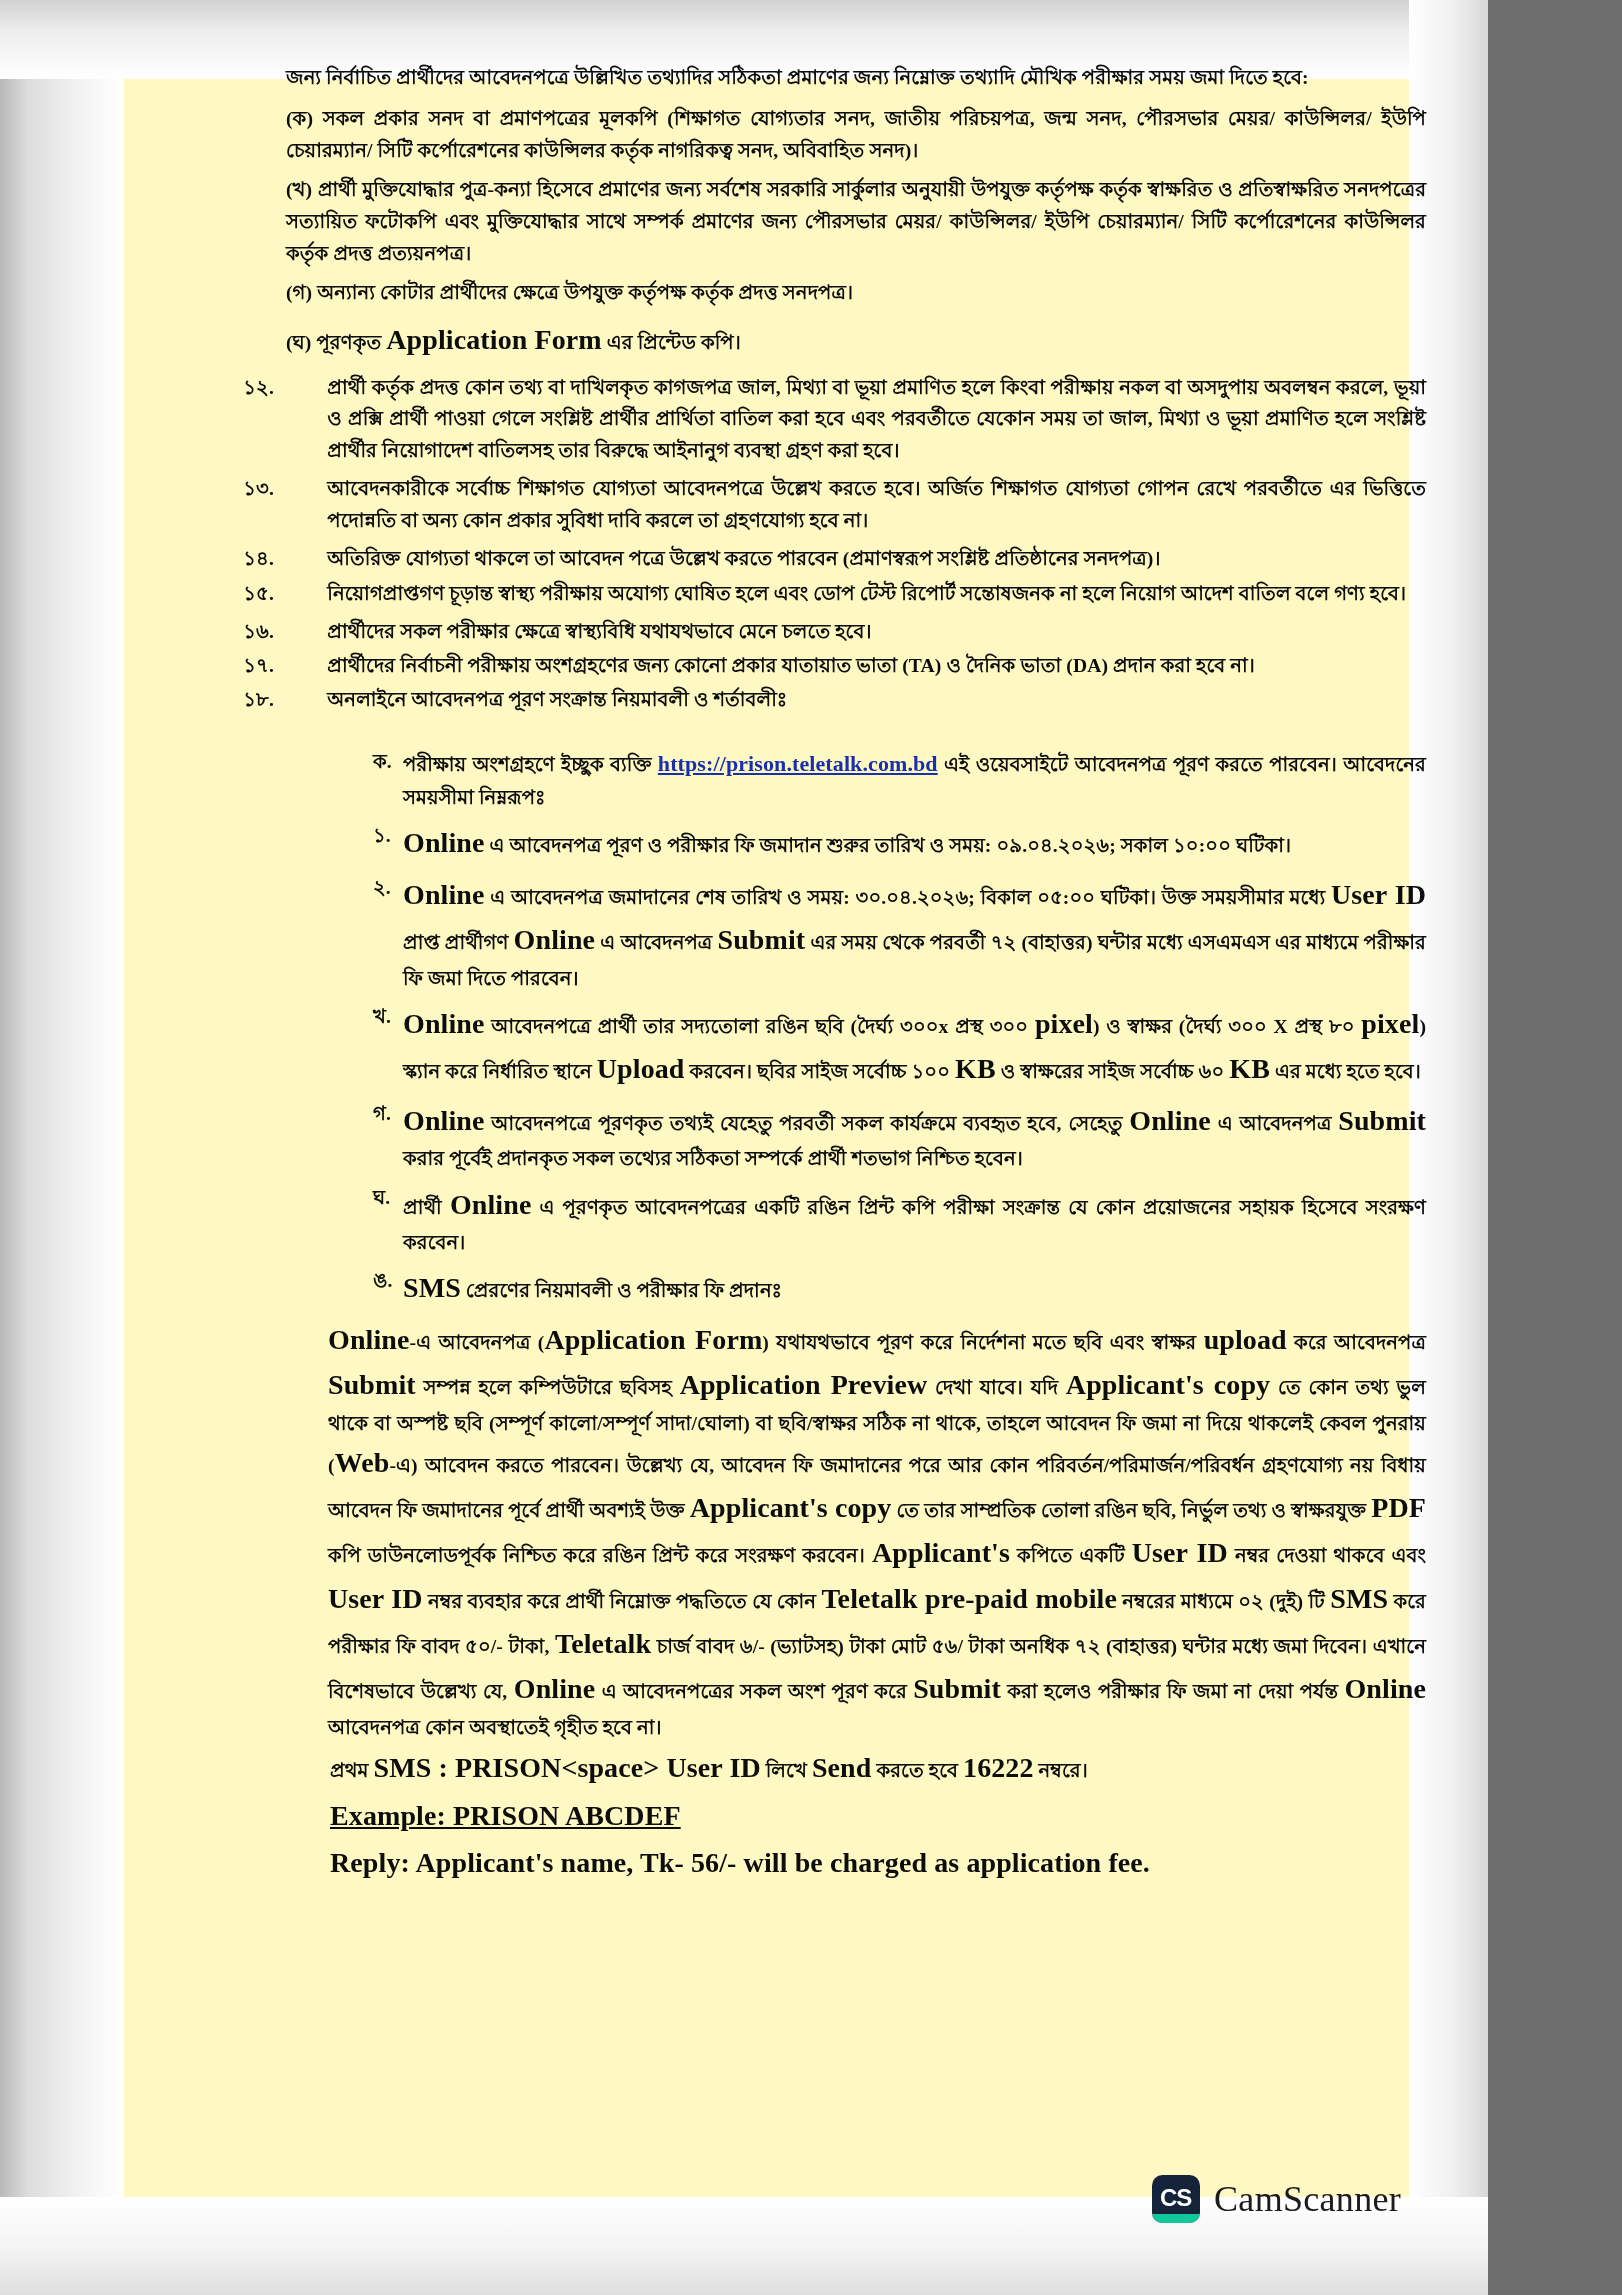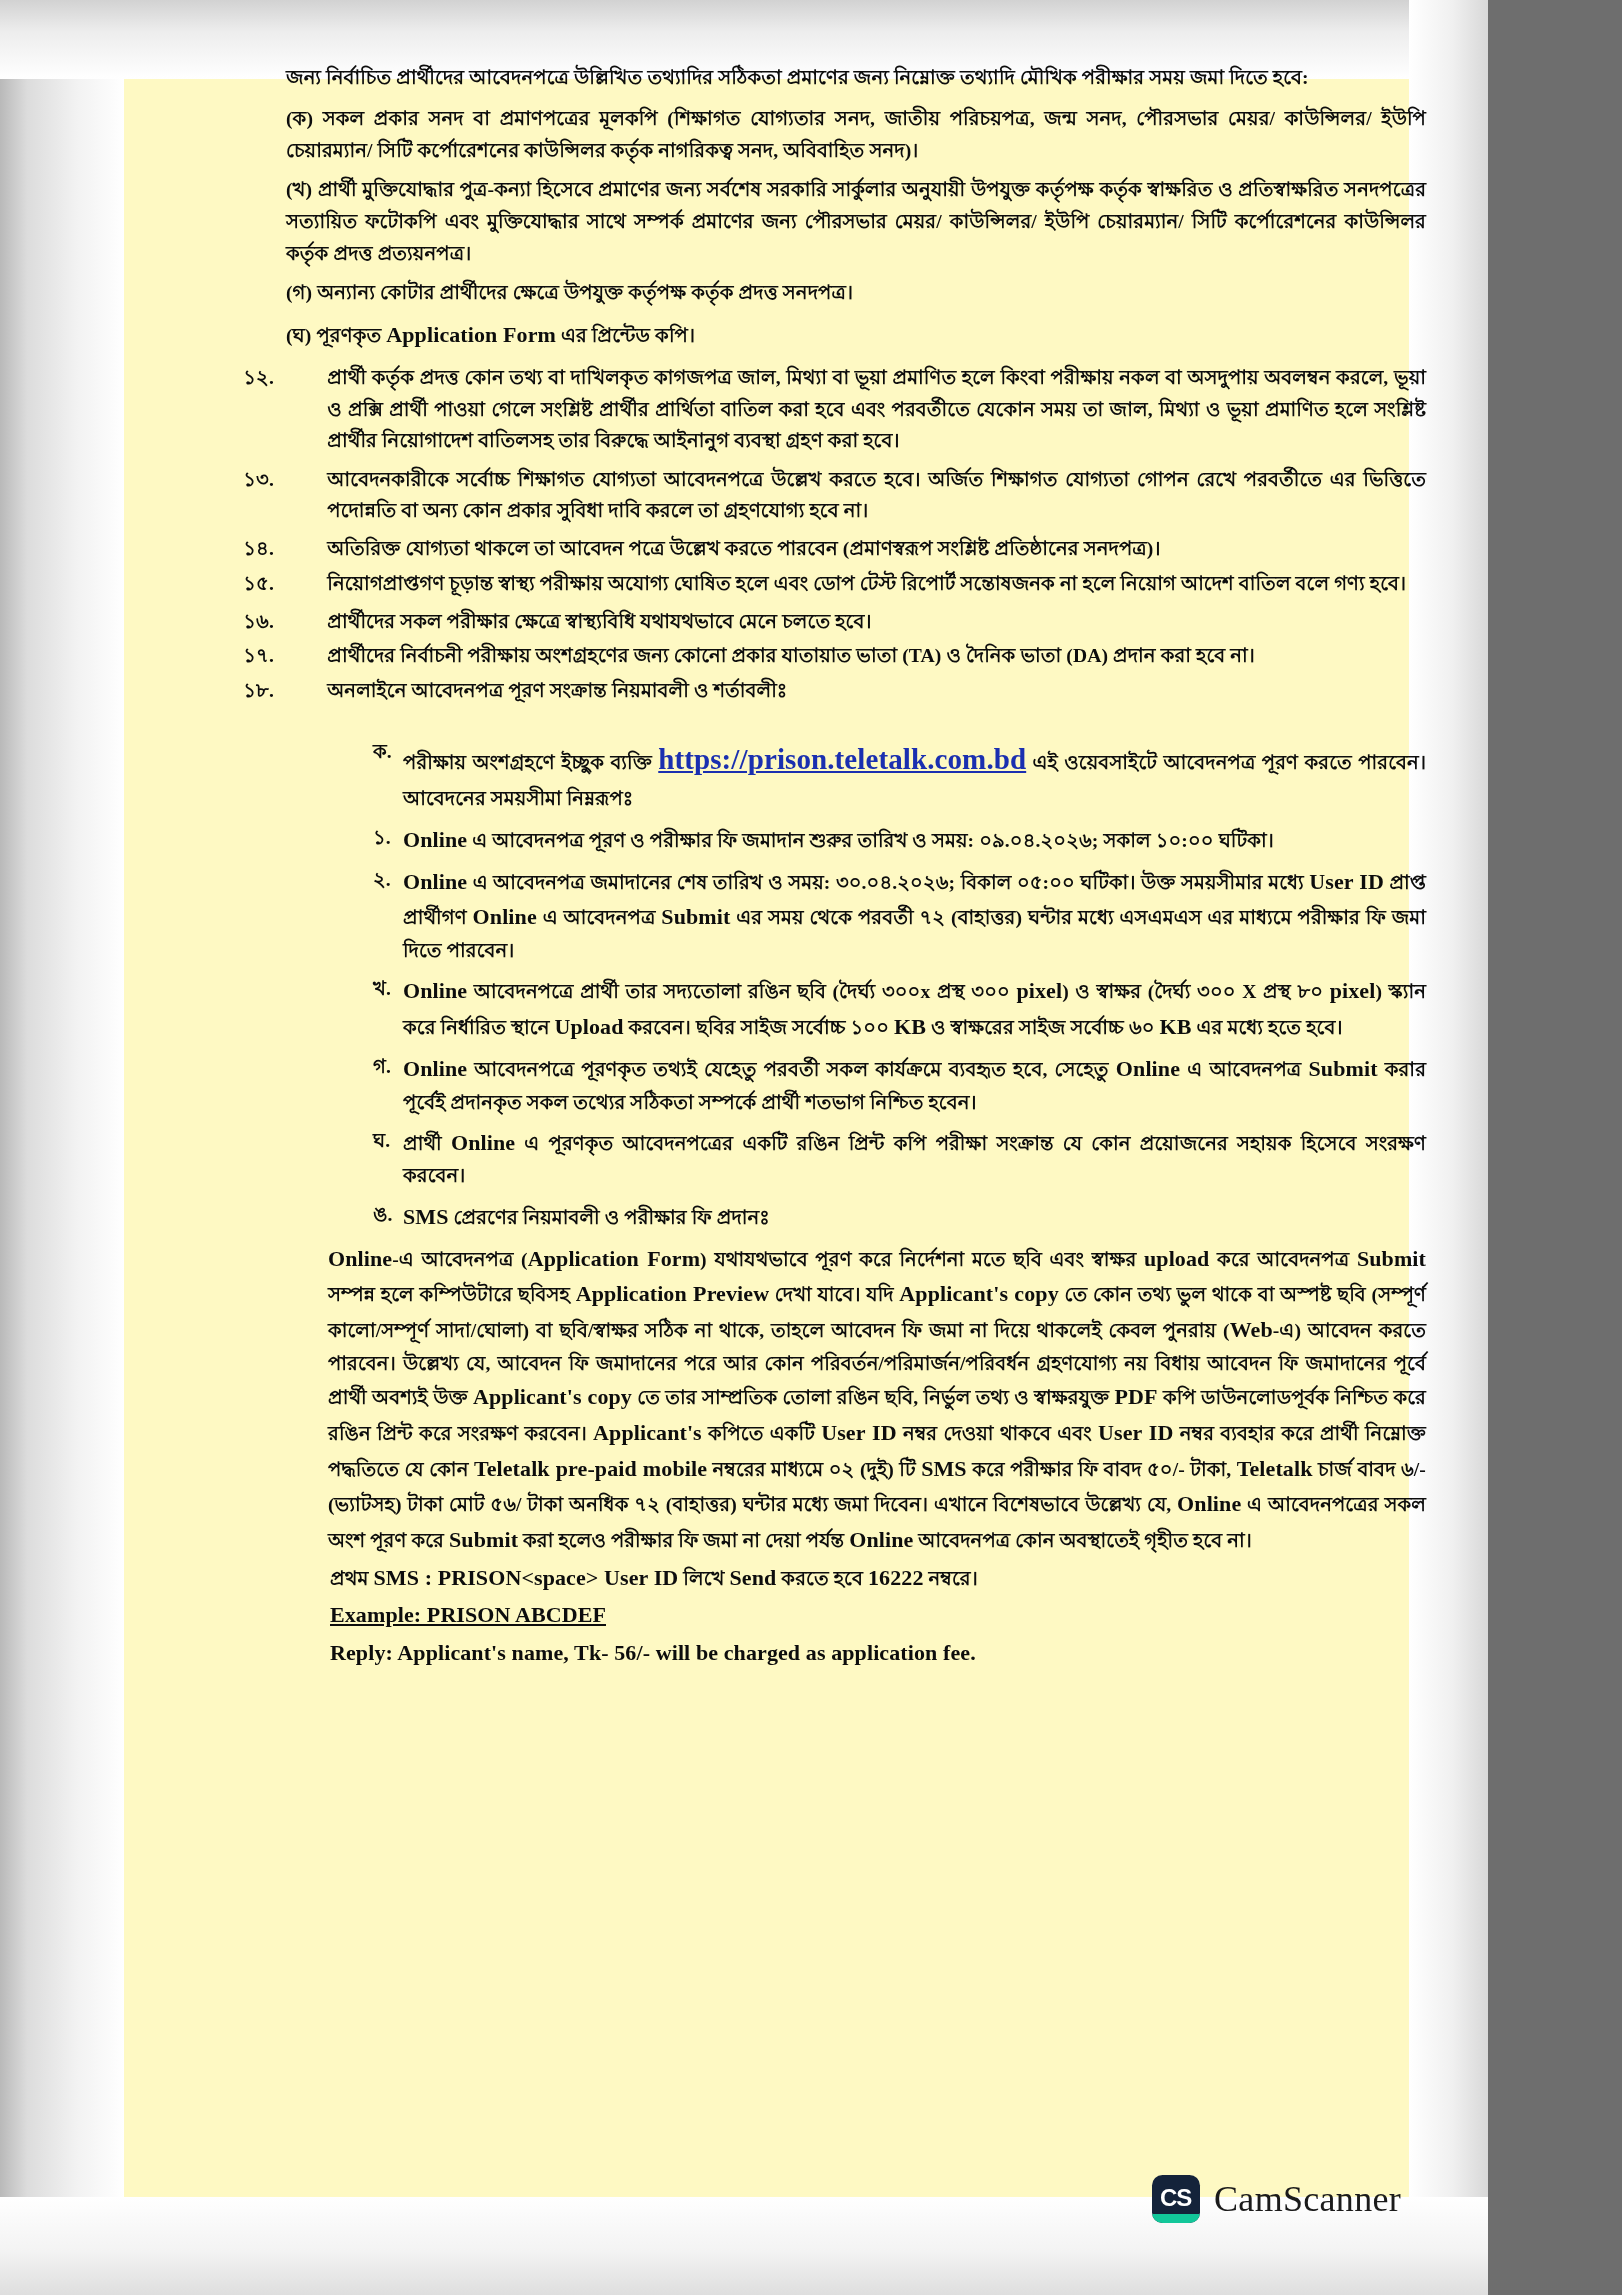--- a/index.html
+++ b/index.html
@@ -107,25 +107,25 @@
   .subrow .bd {
     flex: 1 1 auto;
     text-align: justify;
   }
 
   .link {
     color: #1a2fb0;
     text-decoration: underline;
     font-family: "Liberation Serif", "DejaVu Serif", serif;
     font-weight: 700;
-    font-size: 29px;
+    font-size: 22px;
   }
 
   .en { font-family: "Liberation Serif", "DejaVu Serif", serif; font-weight: 700; }
-  .bigger { font-size: 22px; }
+  .bigger { font-size: 28px; }
 
   
   .freepara {
     margin: 3.9px 0 0 0;
     padding-left: 86px;
     text-align: justify;
   }
   .hardline {
     padding-left: 86px;
     margin: 2px;

